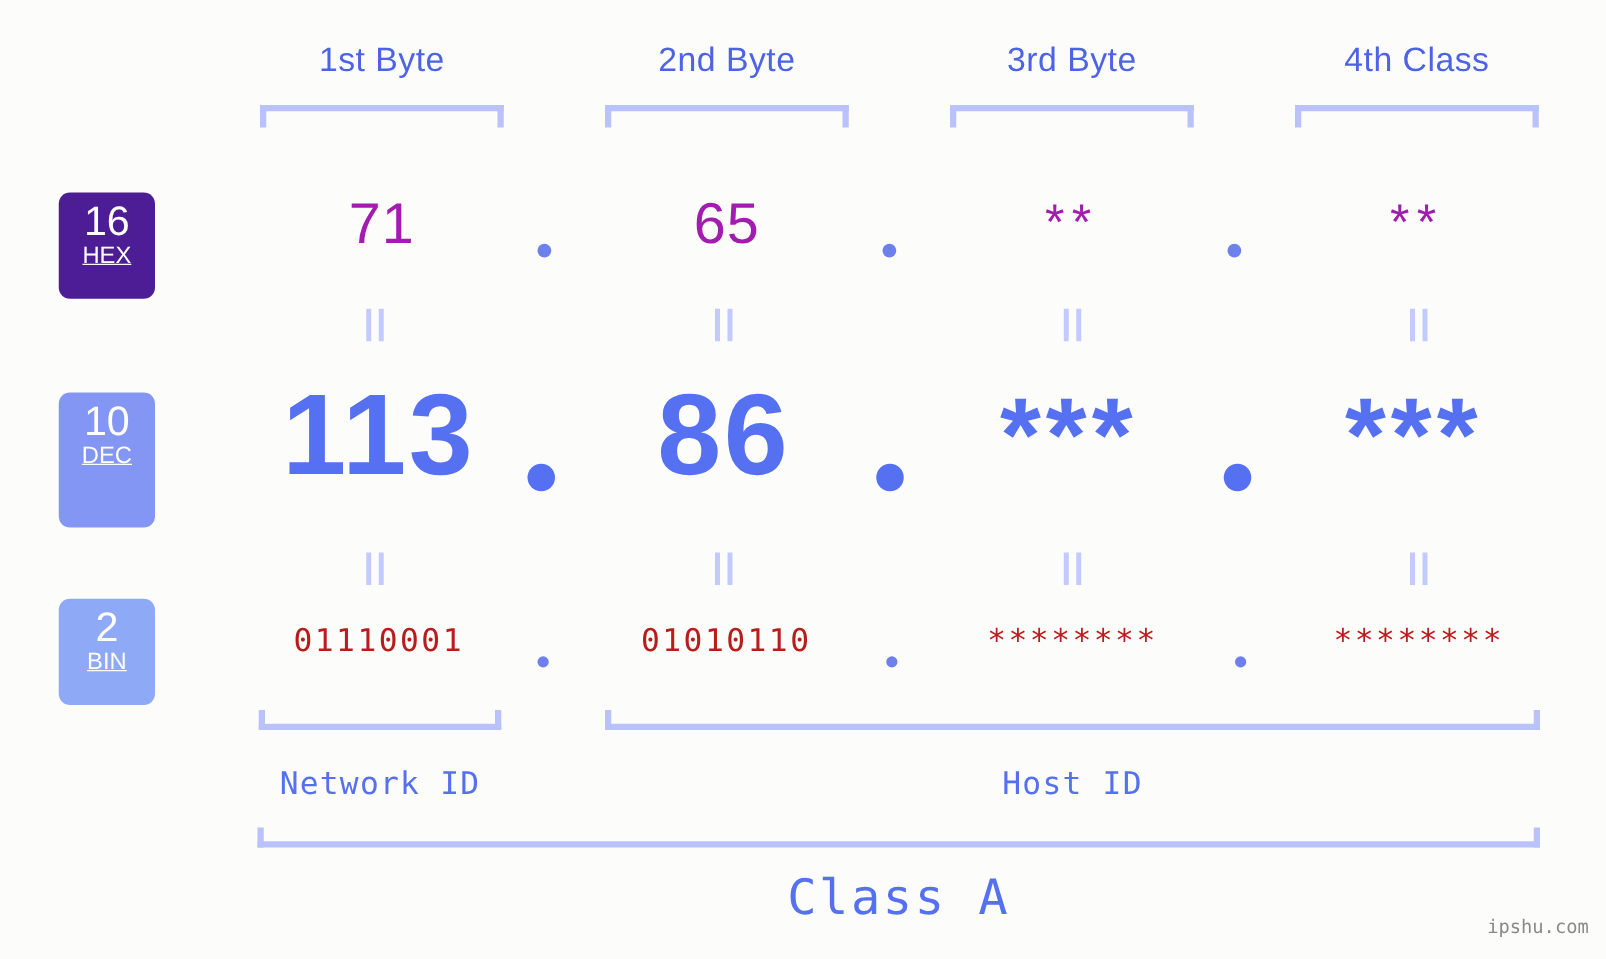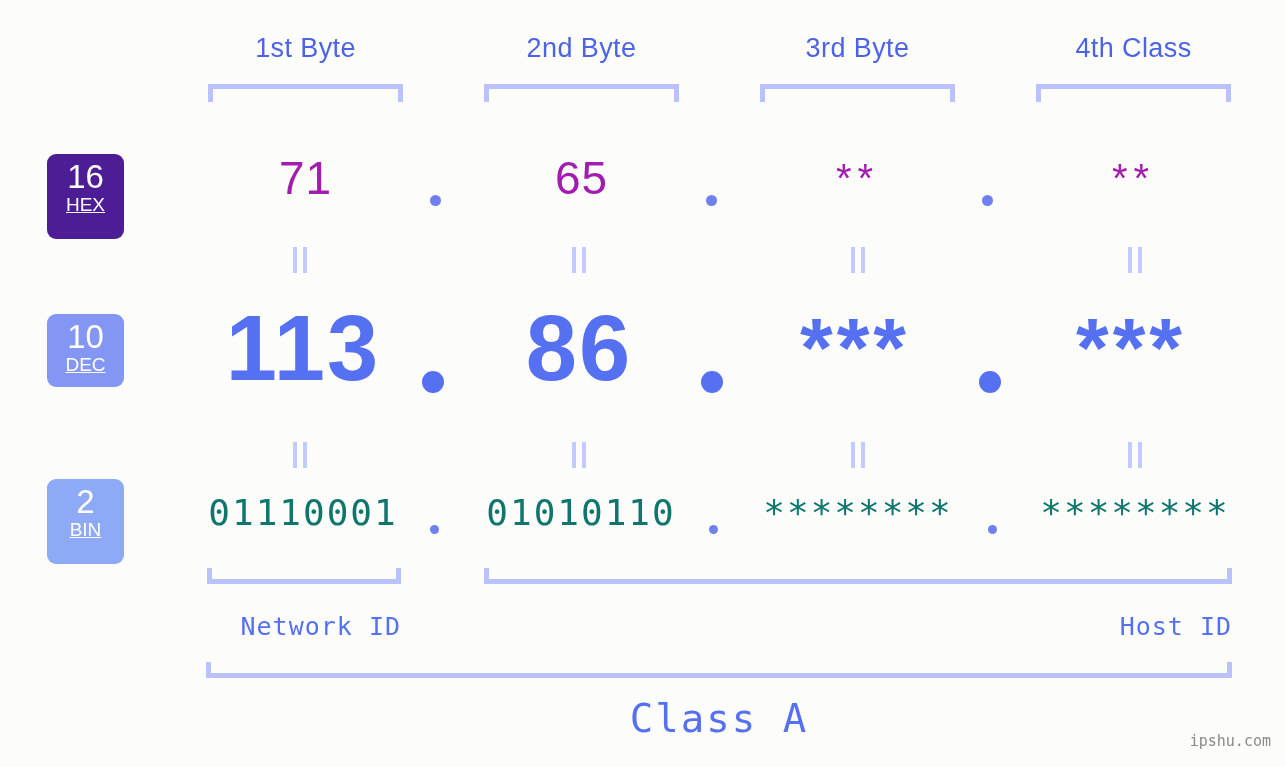--- a/index.html
+++ b/index.html
@@ -57,21 +57,21 @@
     font-weight: 400;
   }
   .badge .abbr {
     display: block;
     font-size: 19px;
     line-height: 22px;
     font-weight: 400;
     text-decoration: underline;
   }
   #badge-hex { top: 154px; height: 85px; background: #4c1d95; }
-  #badge-dec { top: 314px; height: 73px; background: #8496f3; }
+  #badge-dec { top: 314px; height: 108px; background: #8496f3; }
   #badge-bin { top: 479px; height: 85px; background: #8ea9f6; }
 
   
   .row {
     position: absolute;
     left: 0;
     width: 1285px;
     height: 0;
   }
   .cell {
@@ -105,23 +105,23 @@
     font-weight: 700;
     letter-spacing: 2px;
   }
   #row-dec .cell.stars { font-size: 84px; letter-spacing: 4px; font-weight: 700; }
   #row-dec .dot { width: 22px; height: 22px; top: 76px; }
 
   
   #row-bin { top: 490px; }
   #row-bin .cell {
     font-family: "DejaVu Sans Mono", monospace;
-    font-size: 36px;
+    font-size: 25px;
     line-height: 46px;
-    color: #0f766e;
+    color: #b91c1c;
     letter-spacing: 2px;
   }
   #row-bin .cell.stars { letter-spacing: 2px; }
   #row-bin .dot { width: 9px; height: 9px; top: 35px; background: #6d80ee; }
 
   
   .eqbars {
     position: absolute;
     width: 20px;
     height: 26px;
@@ -144,21 +144,21 @@
     border-bottom: 5px solid #b9c2fb;
     border-left: 5px solid #b9c2fb;
     border-right: 5px solid #b9c2fb;
     box-sizing: border-box;
   }
   .id-label {
     position: absolute;
     font-family: "DejaVu Sans Mono", monospace;
     font-size: 25px;
     color: #5570f0;
-    text-align: right;
+    text-align: center;
     white-space: nowrap;
     letter-spacing: 1px;
   }
   .class-label {
     position: absolute;
     font-family: "DejaVu Sans Mono", monospace;
     font-size: 39px;
     color: #5570f0;
     text-align: center;
     white-space: nowrap;

